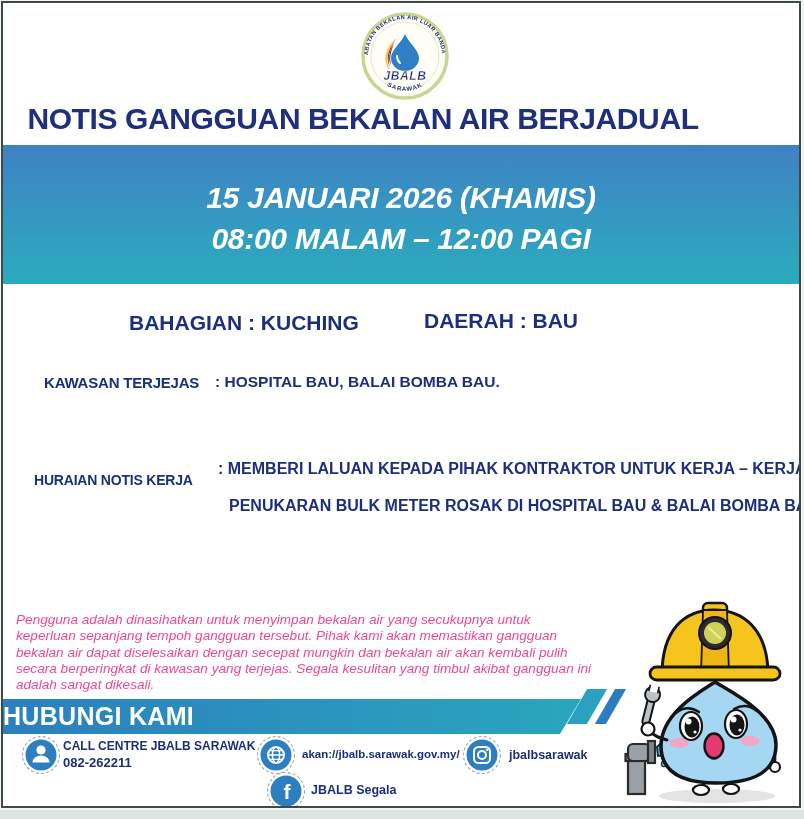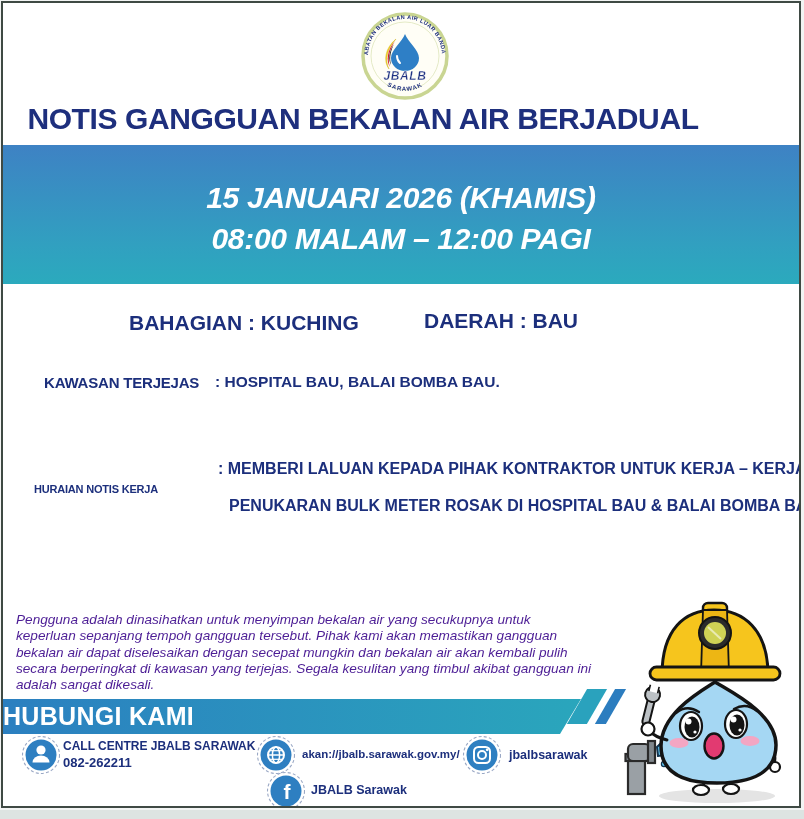--- a/index.html
+++ b/index.html
@@ -20,25 +20,25 @@
     background:linear-gradient(180deg,#3e82c4 0%,#31a0c0 72%,#2baabd 100%);
     color:#ffffff;text-align:center;}
   .band-line{font-size:30px;font-weight:bold;line-height:41px;letter-spacing:-0.3px;white-space:nowrap;font-style:italic;}
   .band-pad{padding-top:32px;}
 
   .navy{color:#1c2f7c;font-weight:bold;white-space:nowrap;}
   .bahagian{left:126px;top:308px;font-size:21px;}
   .daerah{left:421px;top:306px;font-size:21px;}
   .kawasan-label{left:41px;top:371px;font-size:15px;letter-spacing:-0.2px;}
   .kawasan-value{left:212px;top:370px;font-size:15.5px;}
-  .huraian-label{left:31px;top:480px;font-size:11px;letter-spacing:-0.2px;text-align:center;}
+  .huraian-label{left:31px;top:469px;font-size:14px;letter-spacing:-0.2px;text-align:center;}
   .huraian-line1{left:215px;top:457px;font-size:16px;}
   .huraian-line2{left:226px;top:494px;font-size:16px;}
 
-  .advisory{left:13px;top:609px;width:578px;font-size:13.6px;font-style:italic;color:#4c1d95;
+  .advisory{left:13px;top:609px;width:578px;font-size:13.6px;font-style:italic;color:#ec4899;
     line-height:16.3px;text-align:left;}
 
   .hubungi{left:0;top:686px;width:578px;height:35px;box-sizing:border-box;
     background:linear-gradient(90deg,#2b7fc0 0%,#2aa6bc 100%);
     clip-path:polygon(0 0,578px 0,557px 35px,0 35px);
     color:#ffffff;font-weight:bold;font-size:25px;line-height:35px;
     padding-right:60px;letter-spacing:0.3px;margin-top:10px;}
   .stripe{top:686px;height:35px;transform:skewX(-30deg);}
   .stripe1{left:574px;width:20px;background:#2aa2bd;}
   .stripe2{left:602px;width:11px;background:#2c7dbf;}
@@ -138,21 +138,21 @@
       <circle cx="20" cy="20" r="4" fill="none" stroke="#ffffff" stroke-width="2"></circle>
       <circle cx="25.2" cy="14.8" r="1.4" fill="#ffffff"></circle>
     </svg>
     <div class="contact-text instagram">jbalbsarawak</div>
 
     <svg class="icon icon-facebook" viewBox="0 0 40 40">
       <circle cx="20" cy="20" r="18.5" fill="none" stroke="#9aa8c5" stroke-width="1.1" stroke-dasharray="3 2.2"></circle>
       <circle cx="20" cy="20" r="15.5" fill="#2e7fc1"></circle>
       <text x="21" y="28" text-anchor="middle" font-size="21" font-weight="bold" fill="#ffffff">f</text>
     </svg>
-    <div class="contact-text facebook">JBALB Sarawak</div>
+    <div class="contact-text facebook">JBALB Segala</div>
 
     <div class="contact-text ref">JBALB/KCH/01/06</div>
 
     <svg class="abs mascot" viewBox="0 0 186 210">
       <ellipse cx="100" cy="199" rx="58" ry="7" fill="#e4e4e4"></ellipse>
 
       <g stroke="#2a2a2a" stroke-width="2.2">
         <rect x="11" y="163" width="17" height="34" fill="#9aa0a5"></rect>
         <rect x="8.5" y="157" width="22" height="7" fill="#80878c"></rect>
         <rect x="11" y="147" width="22" height="17" rx="5" fill="#9aa0a5"></rect>

